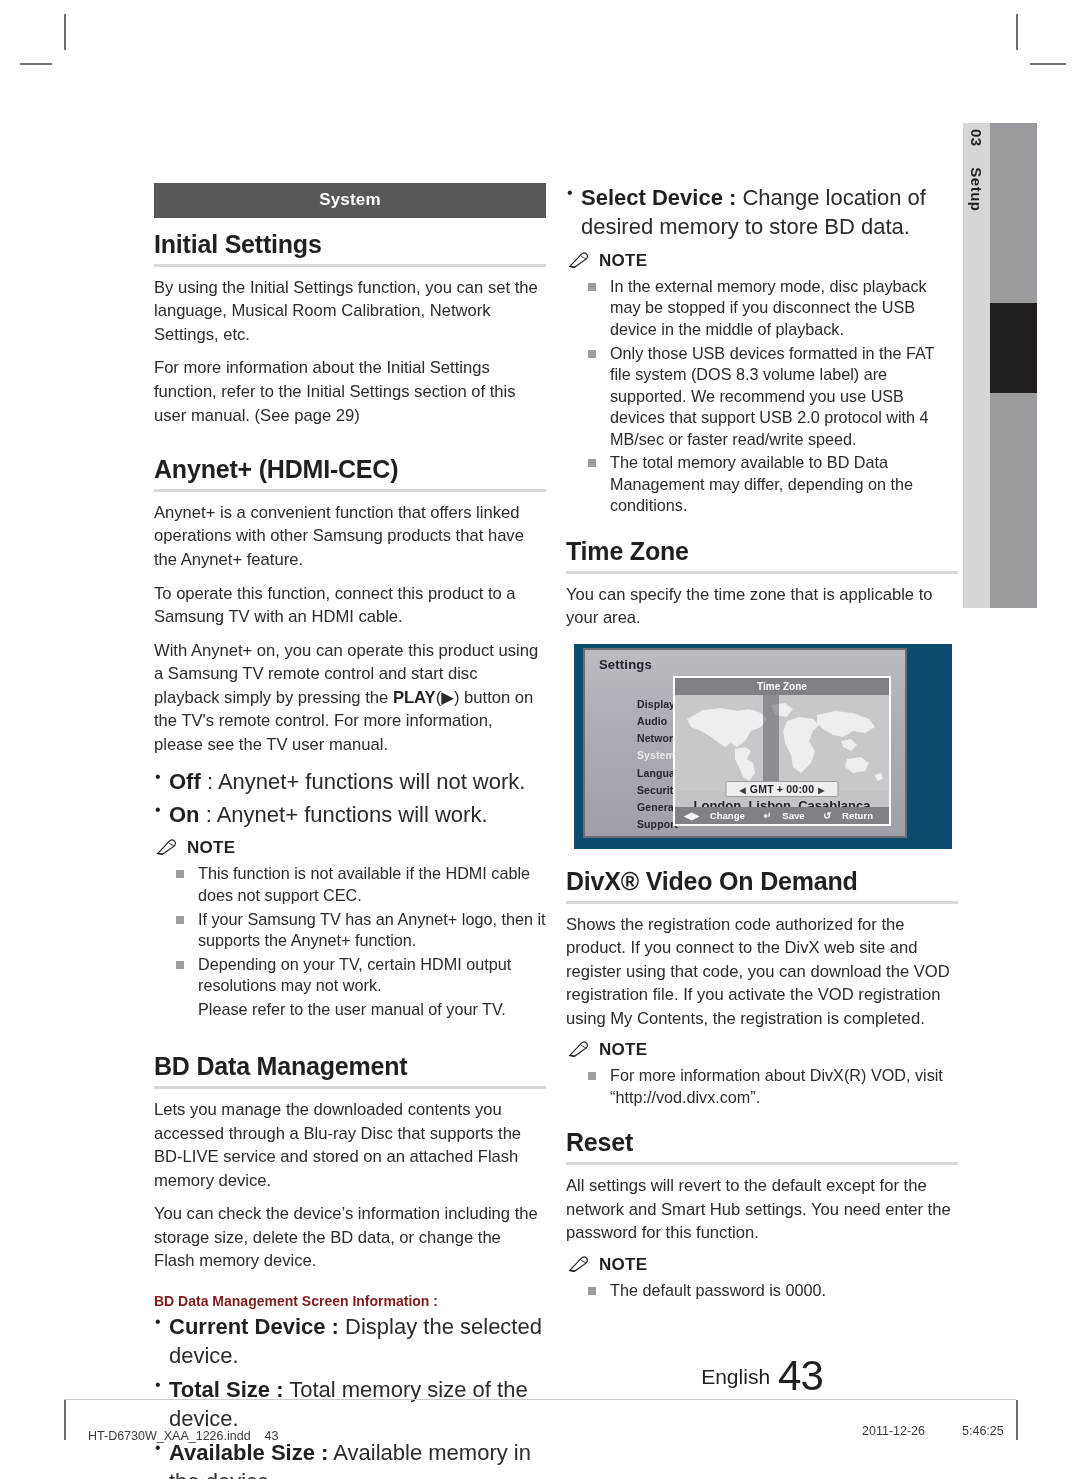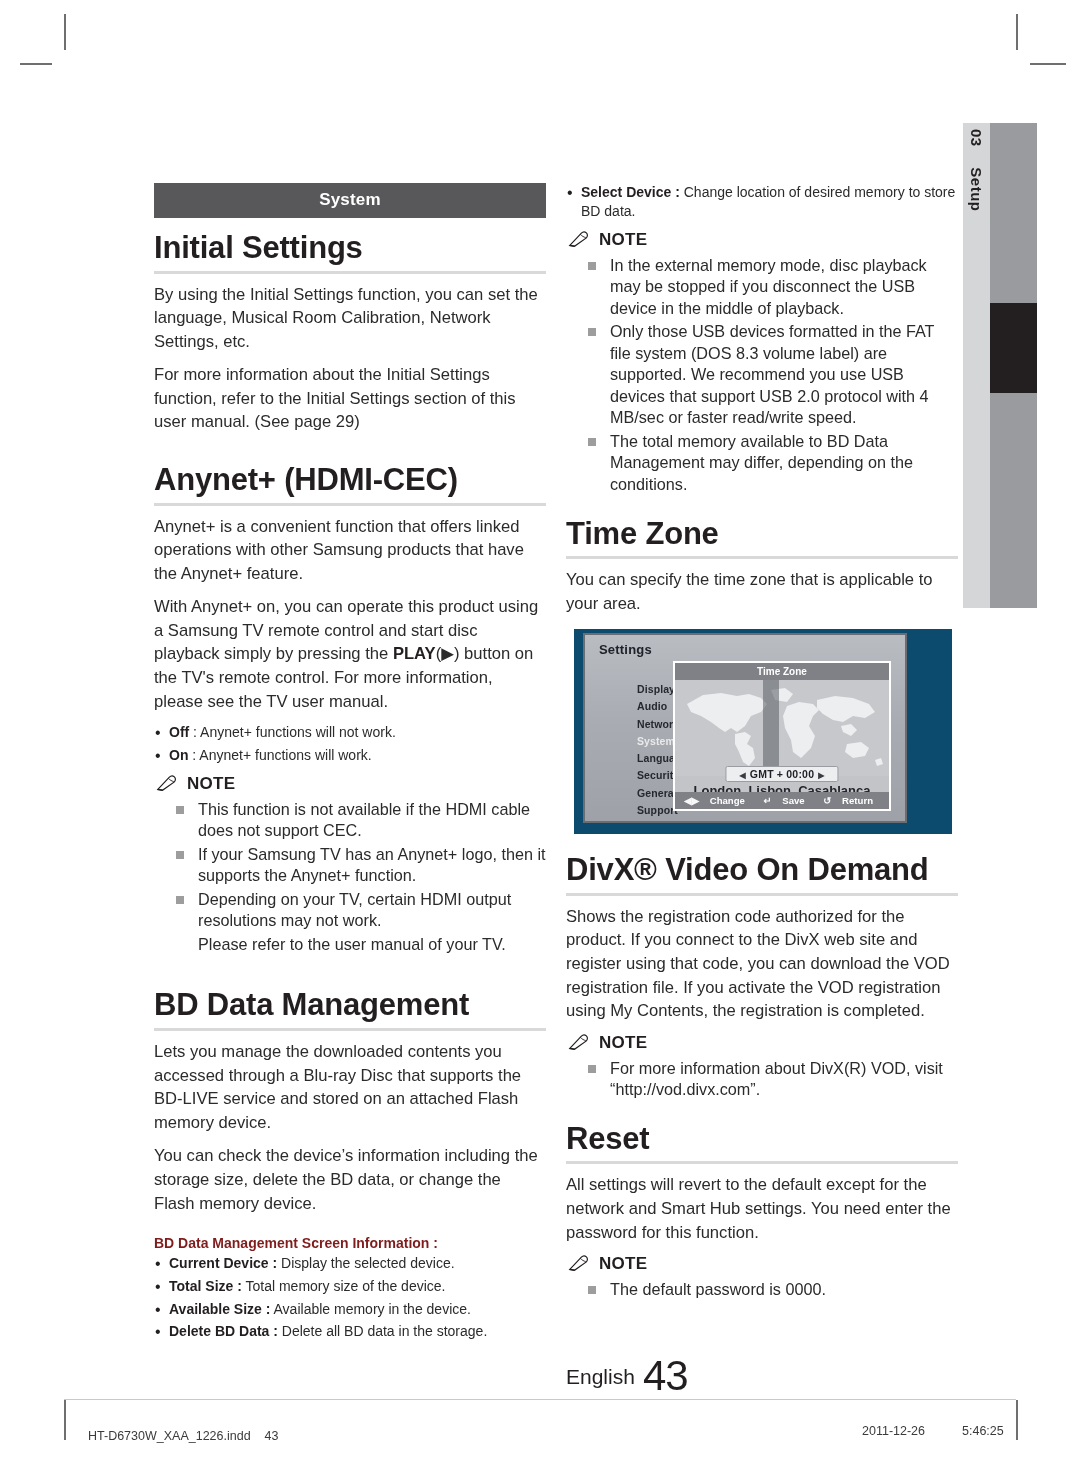--- a/index.html
+++ b/index.html
@@ -73,21 +73,21 @@
     font-size: 17px;
     font-weight: 700;
     text-align: center;
     padding: 7px 0 8px;
     letter-spacing: 0.2px;
     margin-bottom: 12px;
   }
 
   
   h2.h-main {
-    font-size: 31px;
+    font-size: 25px;
     font-weight: 700;
     margin: 0 0 5px 0;
     letter-spacing: -0.2px;
     line-height: 1.15;
   }
   .rule {
     height: 3px;
     background: #d9d9d9;
     margin: 0 0 9px 0;
   }
@@ -108,21 +108,21 @@
     margin: 0 0 3px 0;
     color: #7f1d1d;
   }
   b, strong { font-weight: 700; color: #231f20; }
 
   
   ul.dots { list-style: none; margin: 0 0 0 0; padding: 0; }
   ul.dots > li {
     position: relative;
     padding-left: 15px;
-    font-size: 14px;
+    font-size: 22px;
     line-height: 1.34;
     margin-bottom: 4px;
     color: #2b2b2b;
   }
   ul.dots > li:before {
     content: "\2022";
     position: absolute; left: 1px; top: -1px;
     font-size: 16px; color: #231f20;
   }
 
@@ -259,21 +259,21 @@
     font-weight: 600;
   }
   .osd-foot span { margin-right: 8px; }
   .osd-foot .key { opacity: 0.95; }
 
   
   .pagefoot {
     position: absolute;
     left: 566px; top: 1352px;
     width: 392px;
-    text-align: left;
+    text-align: center;
     white-space: nowrap;
   }
   .pagefoot .lang {
     font-size: 21px;
     color: #231f20;
     vertical-align: baseline;
   }
   .pagefoot .num {
     font-size: 42px;
     font-weight: 400;
@@ -327,20 +327,21 @@
   <h2 class="h-main">Initial Settings</h2>
   <div class="rule"></div>
   <p class="body">By using the Initial Settings function, you can set the language, Musical Room Calibration, Network Settings, etc.</p>
   <p class="body">For more information about the Initial Settings function, refer to the Initial Settings section of this user manual. (See page 29)</p>
 
   <div class="spacer-md"></div>
 
   <h2 class="h-main">Anynet+ (HDMI-CEC)</h2>
   <div class="rule"></div>
   <p class="body">Anynet+ is a convenient function that offers linked operations with other Samsung products that have the Anynet+ feature.</p>
+  <p class="body">To operate this function, connect this product to a Samsung TV with an HDMI cable.</p>
   <p class="body"><span>With Anynet+ on, you can operate this product using a Samsung TV remote control and start disc playback simply by pressing the </span><b>PLAY</b><span>(▶)</span><span> button on the TV's remote control. For more information, please see the TV user manual.</span></p>
 
   <ul class="dots">
     <li><b>Off</b><span> : Anynet+ functions will not work.</span></li>
     <li><b>On</b><span> : Anynet+ functions will work.</span></li>
   </ul>
 
   <div class="note-head">
     <svg class="pencil" viewBox="0 0 26 19">
       <path d="M2 16.5 L14.5 3.2 C16 1.6 18.4 1.5 19.9 2.9 C21.4 4.3 21.4 6.7 19.9 8.3 L7.4 17.2 Z" fill="none" stroke="#231f20" stroke-width="1.3"></path>

